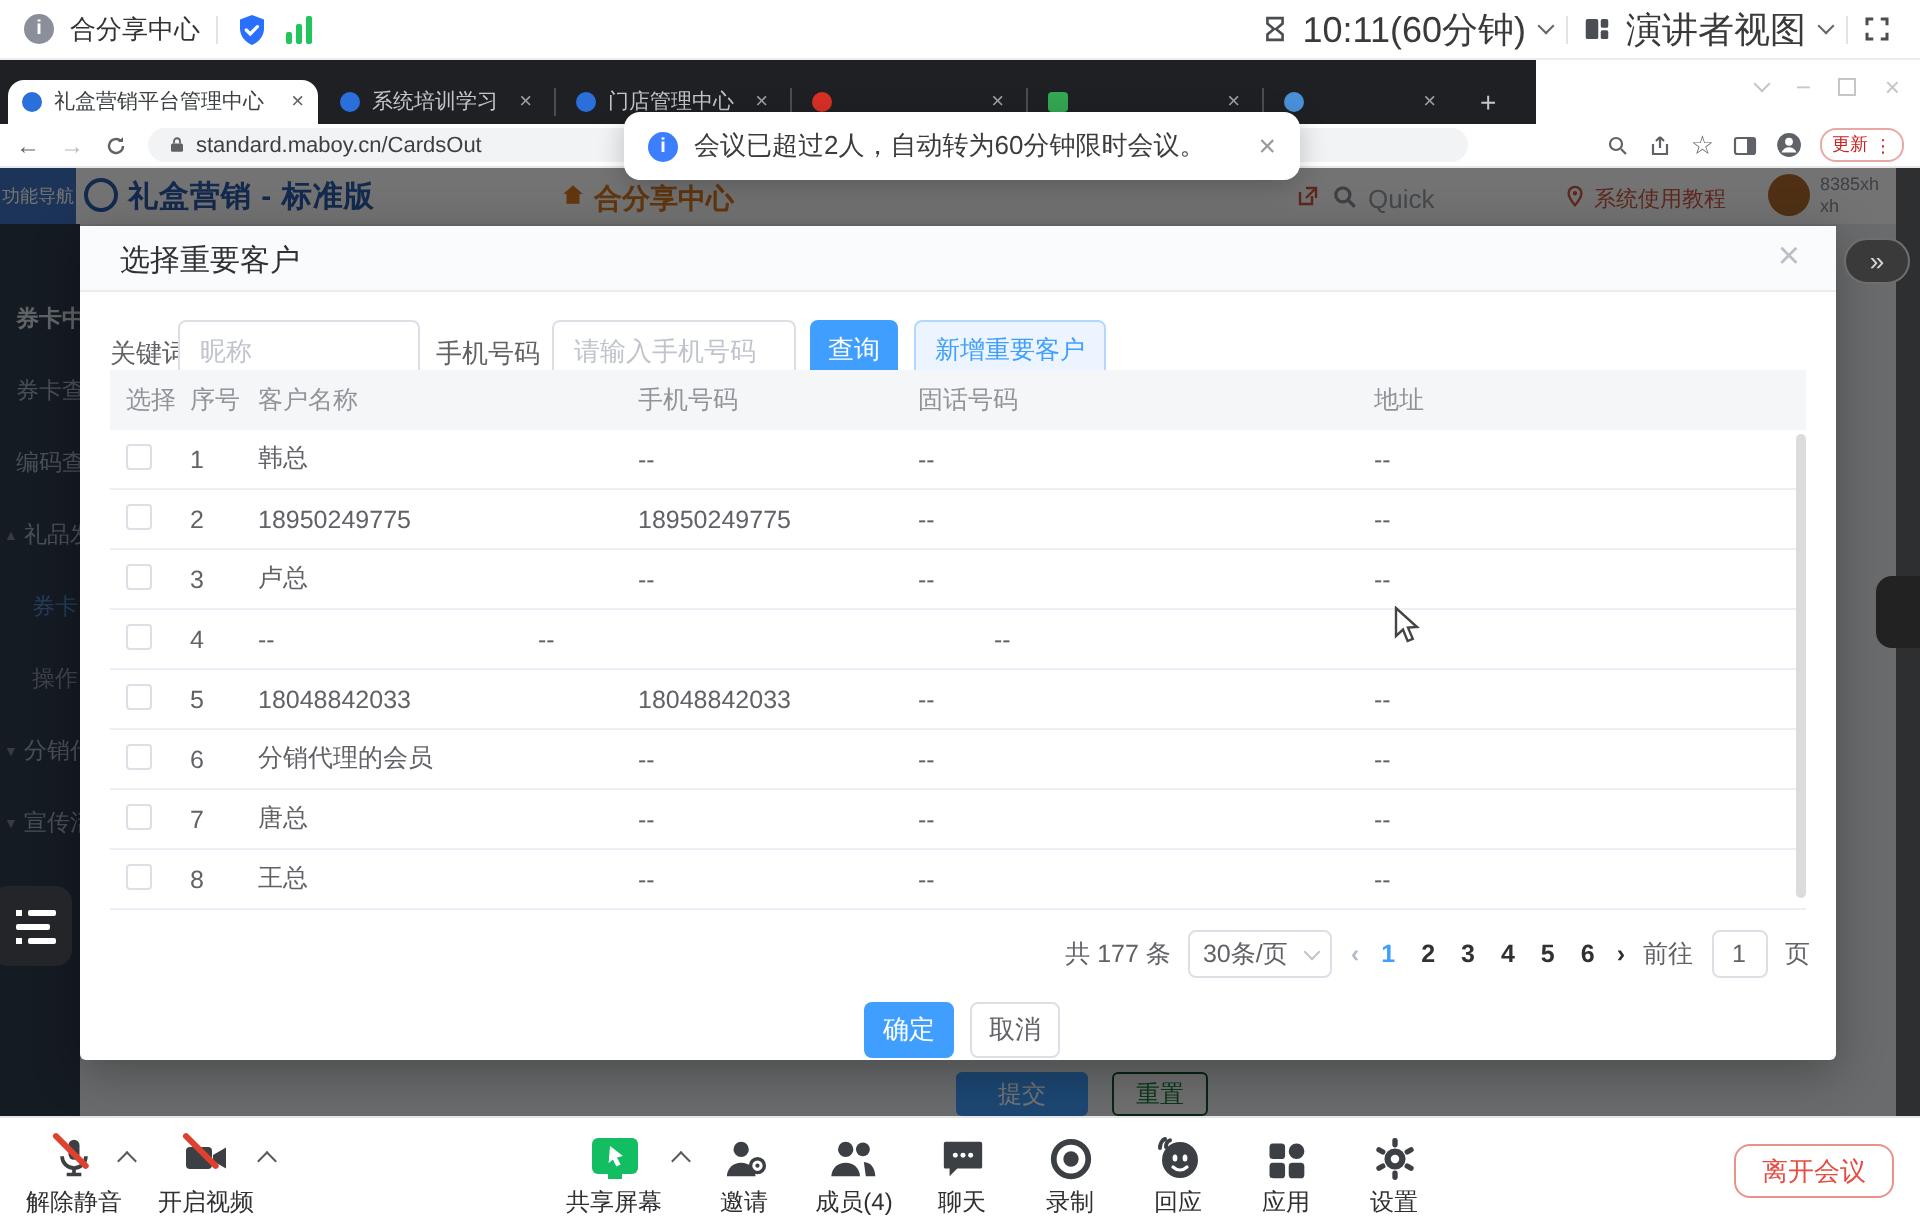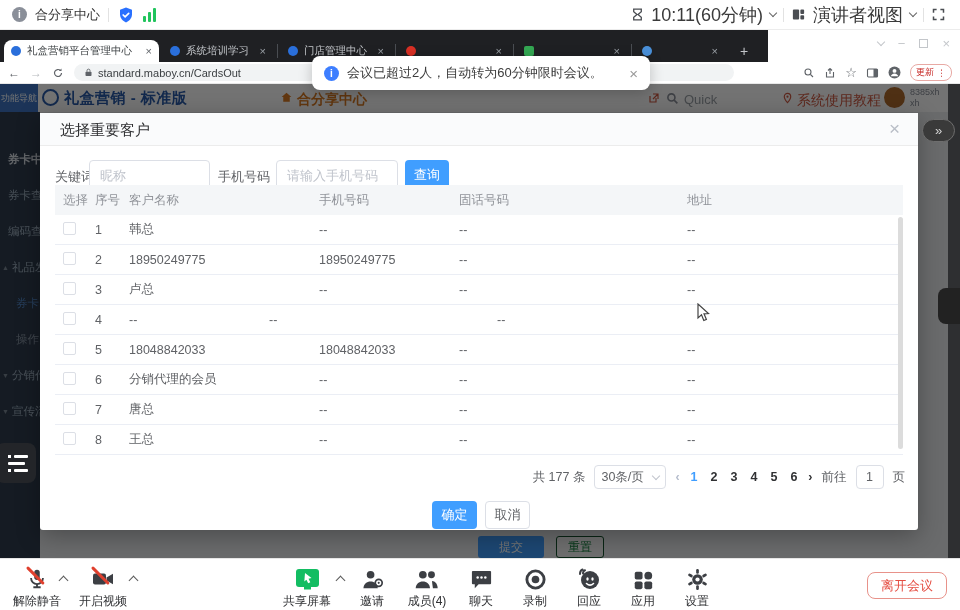--- a/index.html
+++ b/index.html
@@ -247,21 +247,21 @@
     </svg>
     <svg class="abs" style="left:666px;top:8px" width="13" height="13" viewBox="0 0 24 24">
       <circle cx="10" cy="10" r="6.5" fill="none" stroke="#8a8f99" stroke-width="3"></circle>
         <path d="M15 15l6 6" stroke="#8a8f99" stroke-width="3"></path>
     </svg>
     <span class="abs" style="left:684px;top:8px;font-size:13px;color:#9aa0a6">Quick</span>
     <svg class="abs" style="left:782px;top:7px" width="11" height="14" viewBox="0 0 24 24">
       <path d="M12 2a7 7 0 017 7c0 5-7 13-7 13S5 14 5 9a7 7 0 017-7z" fill="none" stroke="#cf5a43" stroke-width="2.6"></path>
         <circle cx="12" cy="9" r="2.4" fill="#cf5a43"></circle>
     </svg>
-    <span class="abs" style="left:797px;top:8px;font-size:14px;color:#cf5a43">系统使用教程</span>
+    <span class="abs" style="left:797px;top:8px;font-size:11px;color:#cf5a43">系统使用教程</span>
     <span class="abs" style="left:884px;top:3px;width:21px;height:21px;border-radius:50%;background:#b06a2d"></span>
     <span class="abs" style="left:910px;top:3px;font-size:9px;color:#8a8f99">8385xh</span>
     <span class="abs" style="left:910px;top:14px;font-size:9px;color:#8a8f99">xh</span>
 
     <div class="sidebar">
       <span class="snav" style="top:40px;font-weight:bold;color:#d7dde4"><span>券卡中</span></span>
       <span class="snav" style="top:76px"><span>券卡查</span></span>
       <span class="snav" style="top:112px"><span>编码查</span></span>
       <span class="snav" style="top:148px;left:2px"><span class="arr">▲</span><span>礼品发</span></span>
       <span class="snav" style="top:184px;left:16px;color:#5286c5"><span>券卡</span></span>
@@ -280,20 +280,21 @@
   <div class="modal">
     <div class="mhead"></div>
     <div class="mtitle2">选择重要客户</div>
     <div class="mclose">×</div>
 
     <span class="flabel abs" style="left:15px;top:55px">关键词</span>
     <input class="finput abs" style="left: 49px; top: 47px; width: 121px;" placeholder="昵称">
     <span class="flabel abs" style="left:178px;top:55px">手机号码</span>
     <input class="finput abs" style="left: 236px; top: 47px; width: 122px;" placeholder="请输入手机号码">
     <button class="btn-pri abs" style="left:365px;top:47px;width:44px;height:30px">查询</button>
+    <button class="btn-plain abs" style="left:417px;top:47px;width:96px;height:30px">新增重要客户</button>
 
     <div class="tbl">
       <div class="trow head">
         <span class="c1">选择</span>
         <span class="c2">序号</span>
         <span class="c3">客户名称</span>
         <span class="c4">手机号码</span>
         <span class="c5">固话号码</span>
         <span class="c6">地址</span>
       </div>

